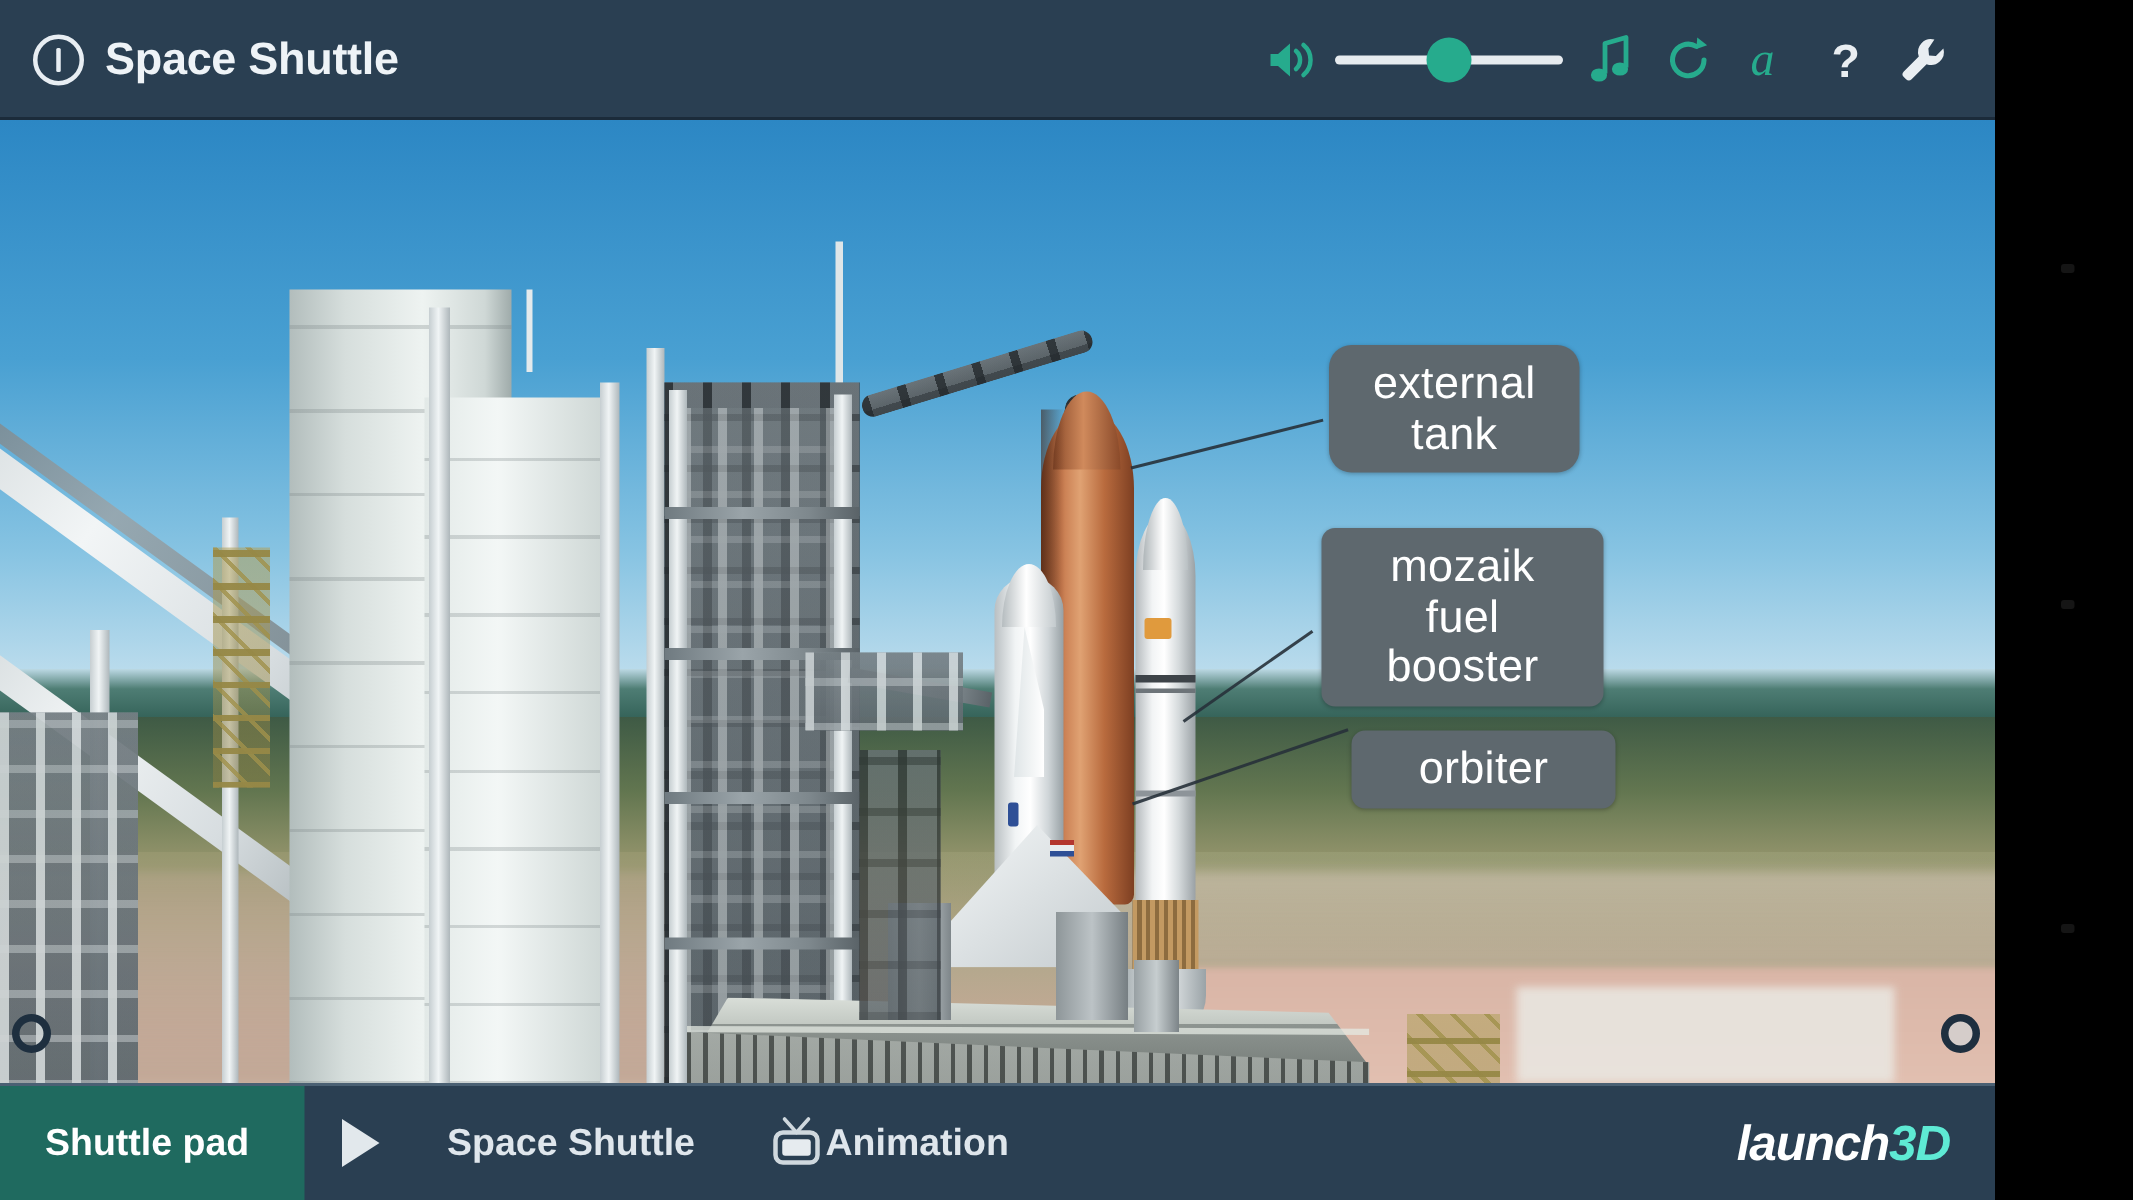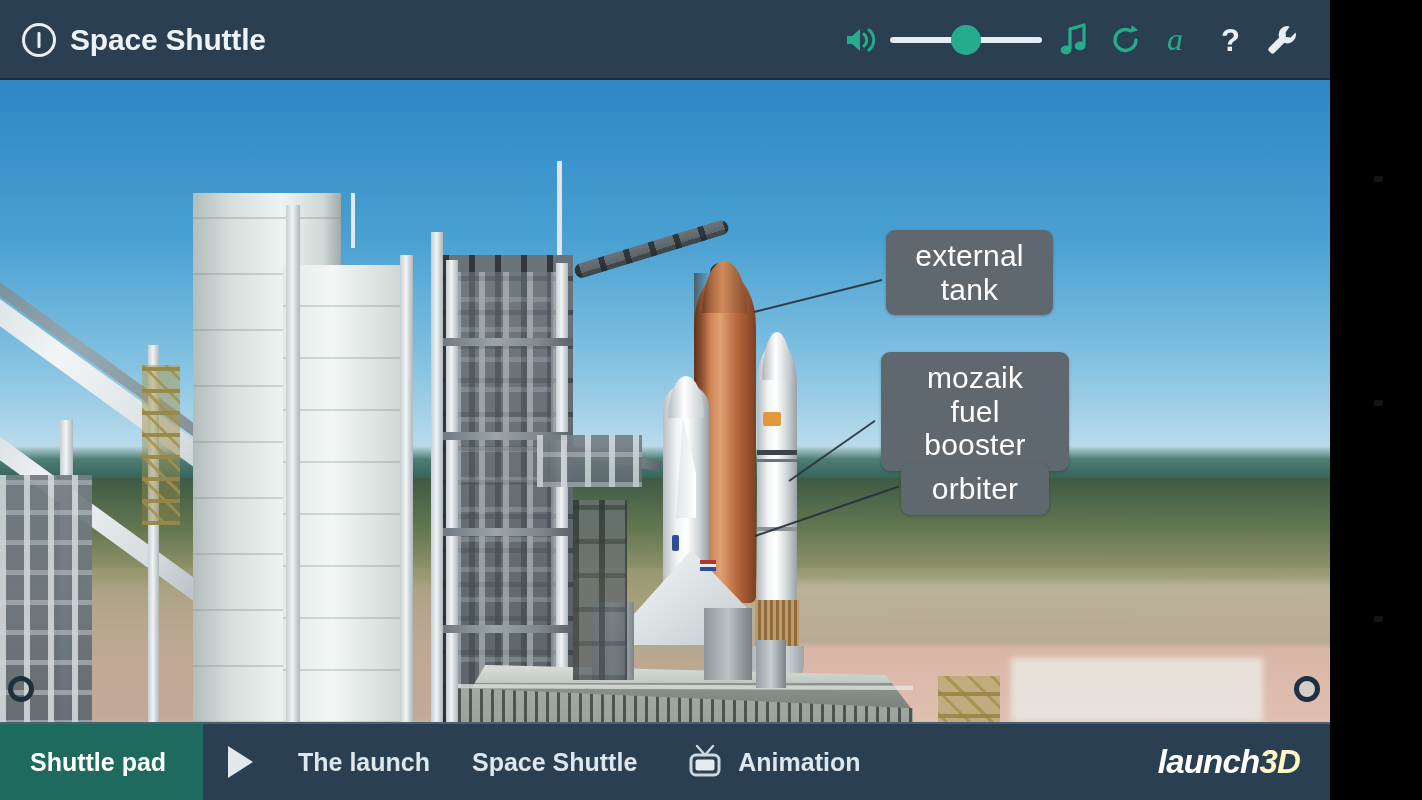--- a/index.html
+++ b/index.html
@@ -301,33 +301,33 @@
   .nav-link {
     color: #dfe6ec;
     font-size: 25px;
     font-weight: bold;
     white-space: nowrap;
     padding: 0 21px;
     display: flex;
     align-items: center;
     height: 100%;
   }
-  .nav-link.with-icon { gap: 14px; padding-left: 28px; justify-content: flex-end; }
+  .nav-link.with-icon { padding-left: 28px; justify-content: flex-end; }
   .brand {
     margin-left: auto;
     margin-right: 30px;
     display: flex;
     align-items: baseline;
     font-size: 33px;
     font-style: italic;
     font-weight: bold;
     letter-spacing: -0.8px;
   }
   .brand .m { color: #ffffff; }
-  .brand .d3 { color: #fef9c3; }
+  .brand .d3 { color: #5eead4; }
 
   
   #right-panel {
     position: absolute;
     left: 1330px; top: 0;
     width: 92px; height: 800px;
     background: #000000;
   }
   .rp-dot {
     position: absolute;
@@ -500,48 +500,45 @@
       <div class="el" style="left:756px; top:560px; width:30px; height:48px; background:linear-gradient(to right,#98a0a3,#c6cdcf,#7c8488);"></div>
 
       <div class="el truss-yellow" style="left:938px; top:596px; width:62px; height:130px;"></div>
 
       <div class="el lattice-dark" style="left:573px; top:420px; width:54px; height:180px; opacity:.75;"></div>
 
       <div class="leader" style="left:754px; top:231px; width:132px; transform:rotate(-14deg);"></div>
       <div class="leader" style="left:789px; top:400px; width:105px; transform:rotate(-35deg);"></div>
       <div class="leader" style="left:755px; top:455px; width:152px; transform:rotate(-19deg);"></div>
 
-      <div class="label-box" style="left:886px; top:150px; width:167px;">external
+      <div class="label-box" style="left:886px; top:150px; width:167px;border-radius:15px;">external
 tank</div>
       <div class="label-box" style="left:881px; top:272px; width:188px;">mozaik fuel
 booster</div>
-      <div class="label-box" style="left:901px; top:383px; width:148px;">orbiter</div>
+      <div class="label-box" style="left:901px; top:407px; width:176px;">orbiter</div>
 
       <div class="handle" style="left:8px; bottom:20px;"></div>
       <div class="handle filled" style="right:10px; bottom:20px;"></div>
 
     </div>
 
     <div id="navbar">
 
       <div class="nav-active">
         <span>Shuttle pad</span>
       </div>
 
       <div class="nav-rest">
 
         <div class="play-btn">
           <svg width="34" height="38" viewBox="0 0 34 38" aria-hidden="true">
             <path d="M5 3 L30 19 L5 35 Z" fill="#e2e8ec"></path>
           </svg>
         </div>
 
-        <div class="nav-link">
-          <span>The launch</span>
-        </div>
 
         <div class="nav-link">
           <span>Space Shuttle</span>
         </div>
 
 
         <div class="nav-link with-icon">
           <span style="display:flex;align-items:center;">
             <svg width="38" height="38" viewBox="0 0 38 38" aria-hidden="true">
               <path d="M11 3 L19 12 M27 3 L19 12" stroke="#cfd8de" stroke-width="2.4" fill="none" stroke-linecap="round"></path>

